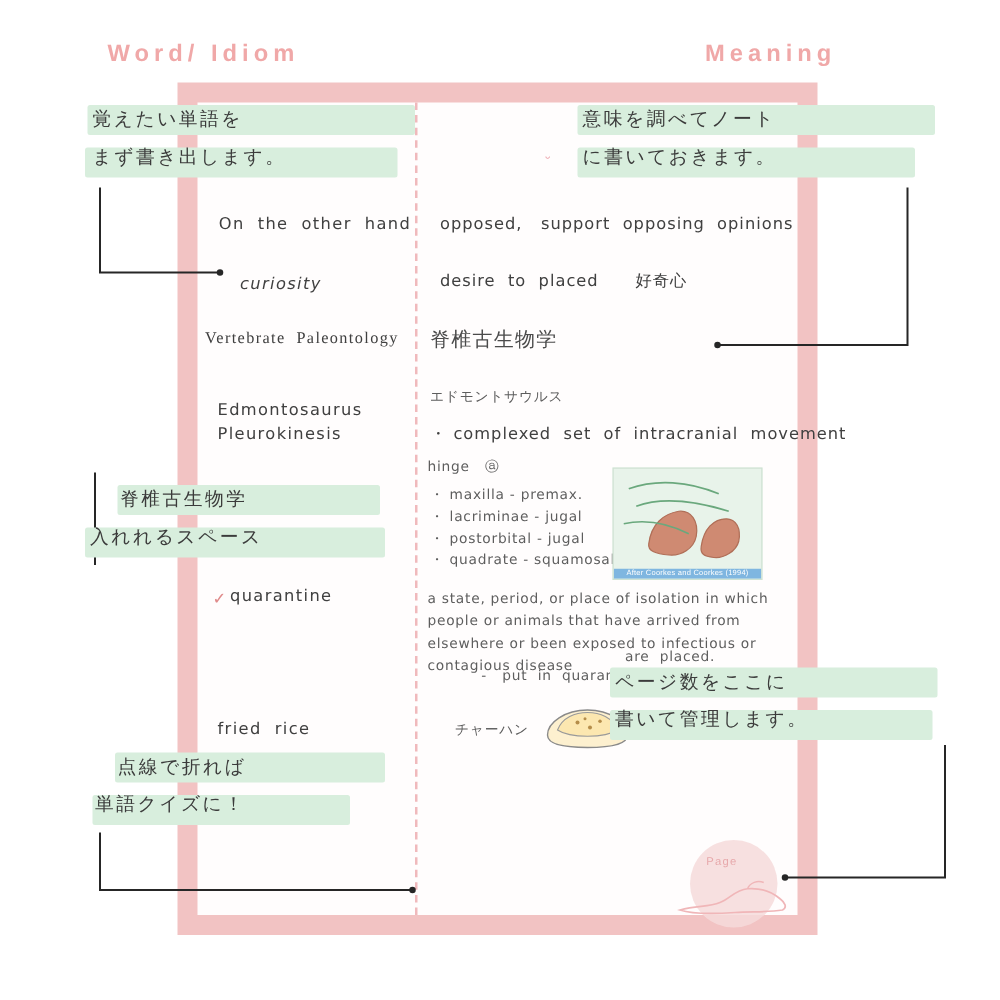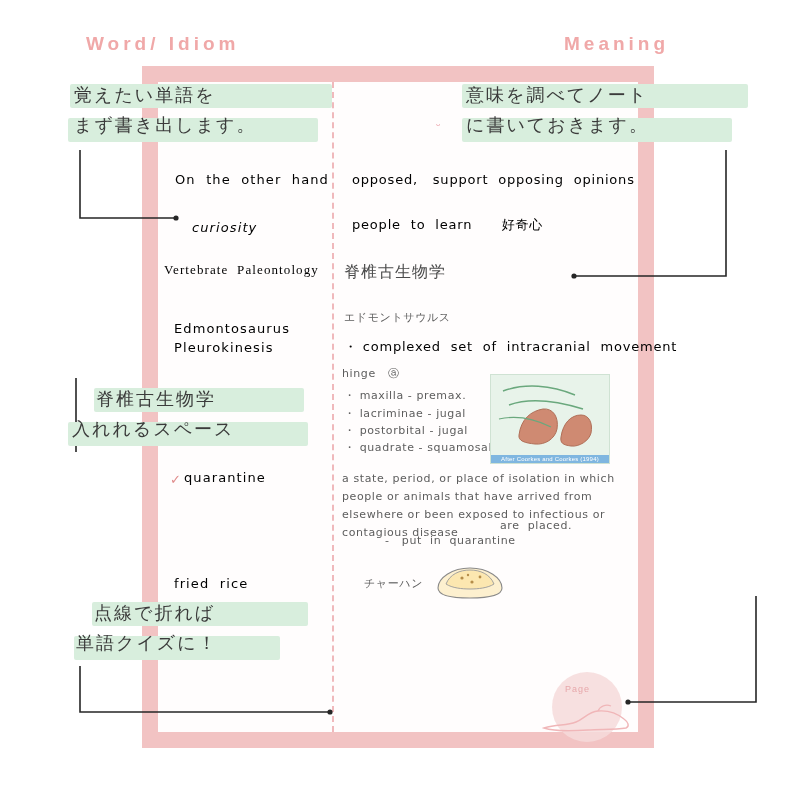--- a/index.html
+++ b/index.html
@@ -72,21 +72,21 @@
     position: absolute;
     left: 540px; top: 700px;
     width: 94px; height: 34px;
     color: #f0b6b8;
   }
 
   
   .hw {
     position: absolute;
     font-family: "DejaVu Sans", sans-serif;
-    color: #000000;
+    color: #404040;
     white-space: pre;
   }
   .hw-l {           
     font-size: 13px;
     letter-spacing: 1.1px;
   }
   .hw-r {           
     font-size: 13px;
     letter-spacing: .8px;
   }
@@ -147,21 +147,21 @@
   .note .hl {
     position: absolute;
     background: #d8eedd;
     border-radius: 2px;
     z-index: 0;
   }
   .note .txt {
     position: relative;
     z-index: 1;
     font-family: "DejaVu Sans", sans-serif;
-    font-size: 18px;
+    font-size: 15px;
     line-height: 30px;
     color: #3b3b3b;
     letter-spacing: 2px;
     white-space: pre-line;
   }
 
   
   .note1 { left: 74px; top: 80px; width: 270px; }
   .note1 .hl { left: -4px; top: 4px; width: 262px; height: 24px; }
   .note1 .hl2 { left: -6px; top: 38px; width: 250px; height: 24px; }
@@ -219,21 +219,21 @@
   <div class="hw hw-l" style="left:192px; top:220px;font-style:italic;">curiosity</div>
   <div class="hw hw-l" style="left:164px; top:262px;font-family:Liberation Serif, serif;">Vertebrate  Paleontology</div>
   <div class="hw hw-l" style="left:174px; top:321px;">Edmontosaurus</div>
   <div class="hw hw-l" style="left:174px; top:340px;">Pleurokinesis</div>
   <div class="hw hw-check" style="left:170px; top:472px;">✓</div>
   <div class="hw hw-l" style="left:184px; top:470px;">quarantine</div>
   <div class="hw hw-l" style="left:174px; top:576px;">fried  rice</div>
 
   <div class="hw hw-pink" style="left:436px; top:120px;">ᵕ</div>
   <div class="hw hw-r" style="left:352px; top:172px;">opposed,   support  opposing  opinions</div>
-  <div class="hw hw-r" style="left:352px; top:216px;">people  to  learn      好奇心</div>
+  <div class="hw hw-r" style="left:352px; top:216px;">desire  to  placed      好奇心</div>
   <div class="hw hw-jp" style="left:344px; top:262px;">脊椎古生物学</div>
   <div class="hw hw-sm" style="left:344px; top:310px;">エドモントサウルス</div>
   <div class="hw hw-r" style="left:344px; top:338px;">・ complexed  set  of  intracranial  movement</div>
 
   <div class="hw hw-sm" style="left:342px; top:366px;">hinge   ⓐ</div>
   <div class="hw hw-sm" style="left:344px; top:388px;">・ maxilla - premax.</div>
   <div class="hw hw-sm" style="left:344px; top:406px;">・ lacriminae - jugal</div>
   <div class="hw hw-sm" style="left:344px; top:423px;">・ postorbital - jugal</div>
   <div class="hw hw-sm" style="left:344px; top:440px;">・ quadrate - squamosal</div>
 
@@ -294,20 +294,26 @@
     <div class="txt">に書いておきます。</div>
   </div>
 
   <div class="note note3">
     <div class="hl"></div>
     <div class="hl hl2"></div>
     <div class="txt" style="padding-left:24px;">脊椎古生物学</div>
     <div class="txt">入れれるスペース</div>
   </div>
 
+  <div class="note note4">
+    <div class="hl"></div>
+    <div class="hl hl2"></div>
+    <div class="txt">ページ数をここに</div>
+    <div class="txt">書いて管理します。</div>
+  </div>
 
   <div class="note note5">
     <div class="hl"></div>
     <div class="hl hl2"></div>
     <div class="txt" style="padding-left:18px;">点線で折れば</div>
     <div class="txt">単語クイズに！</div>
   </div>
 
 </div>
 

